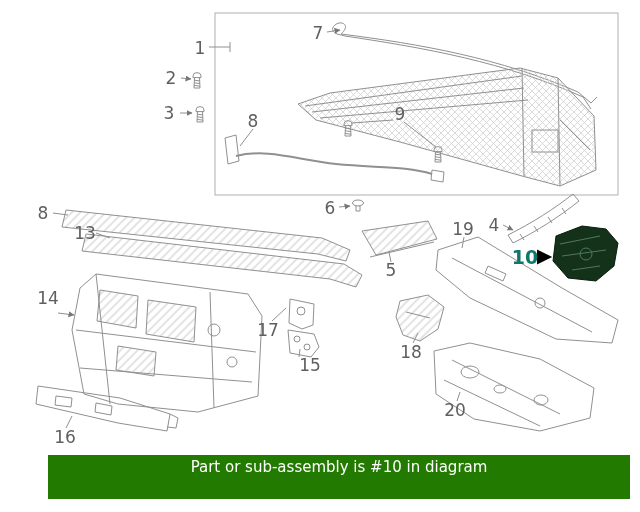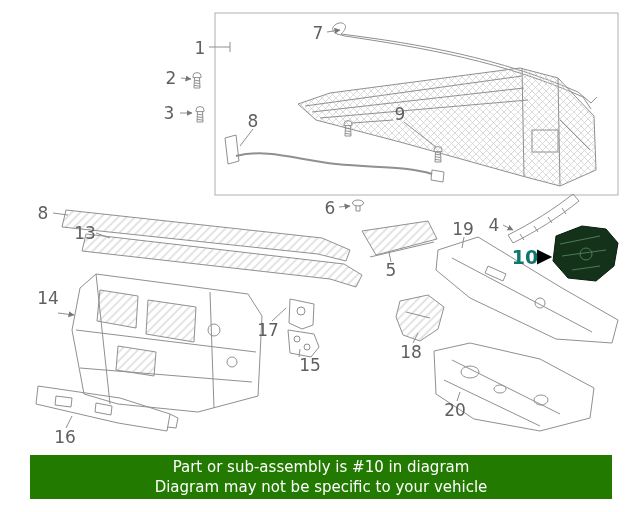--- a/index.html
+++ b/index.html
@@ -158,18 +158,17 @@
   <div class="lbl" style="left:268px;top:330px">17</div>
   <div class="lbl" style="left:43px;top:213px">8</div>
   <div class="lbl" style="left:85px;top:233px">13</div>
   <div class="lbl" style="left:48px;top:298px">14</div>
   <div class="lbl" style="left:310px;top:365px">15</div>
   <div class="lbl" style="left:65px;top:437px">16</div>
   <div class="lbl" style="left:463px;top:229px">19</div>
   <div class="lbl" style="left:455px;top:410px">20</div>
   <div class="lbl" style="left:411px;top:352px">18</div>
 
-  <div class="banner" style="background: rgb(35, 122, 0); color: rgb(255, 255, 255);">
+  <div class="banner" style="background: rgb(35, 122, 0); color: rgb(255, 255, 255); margin-left: 18px;">
     <div>Part or sub-assembly is #10 in diagram</div>
-    <div>Diagram may not be specific to your vehicle</div>
   </div>
 
 </div>
 
 </body></html>

